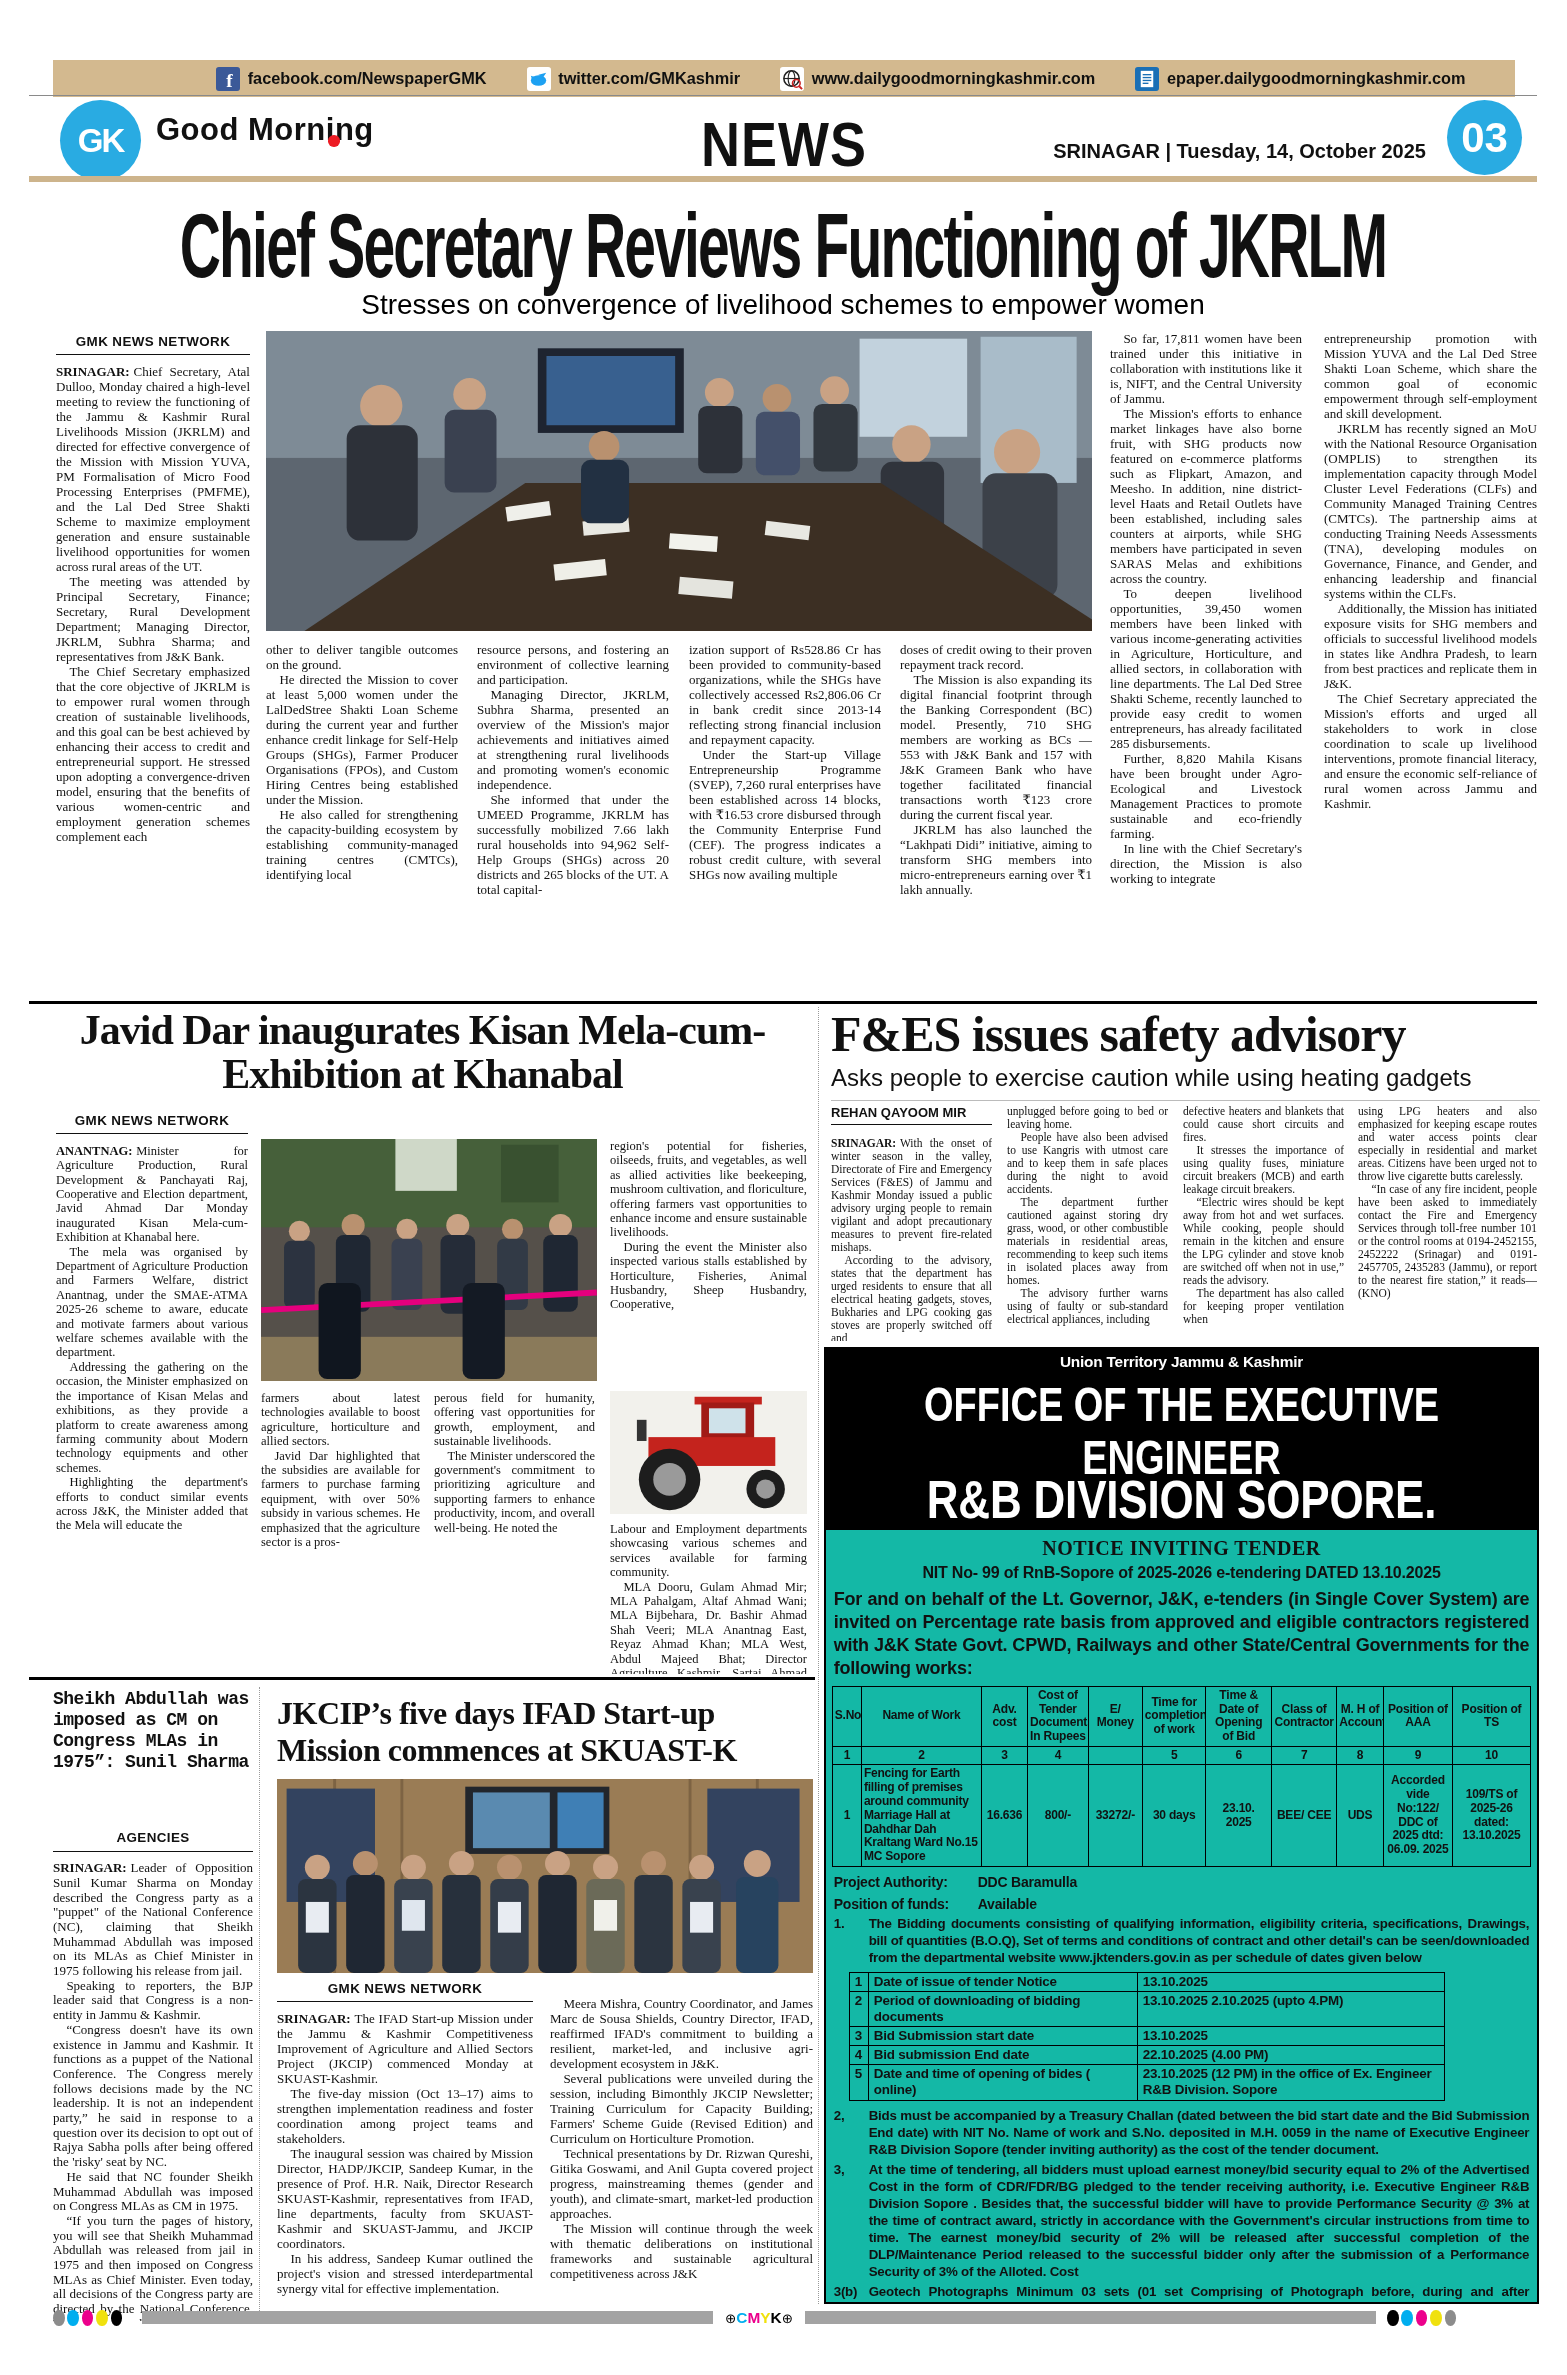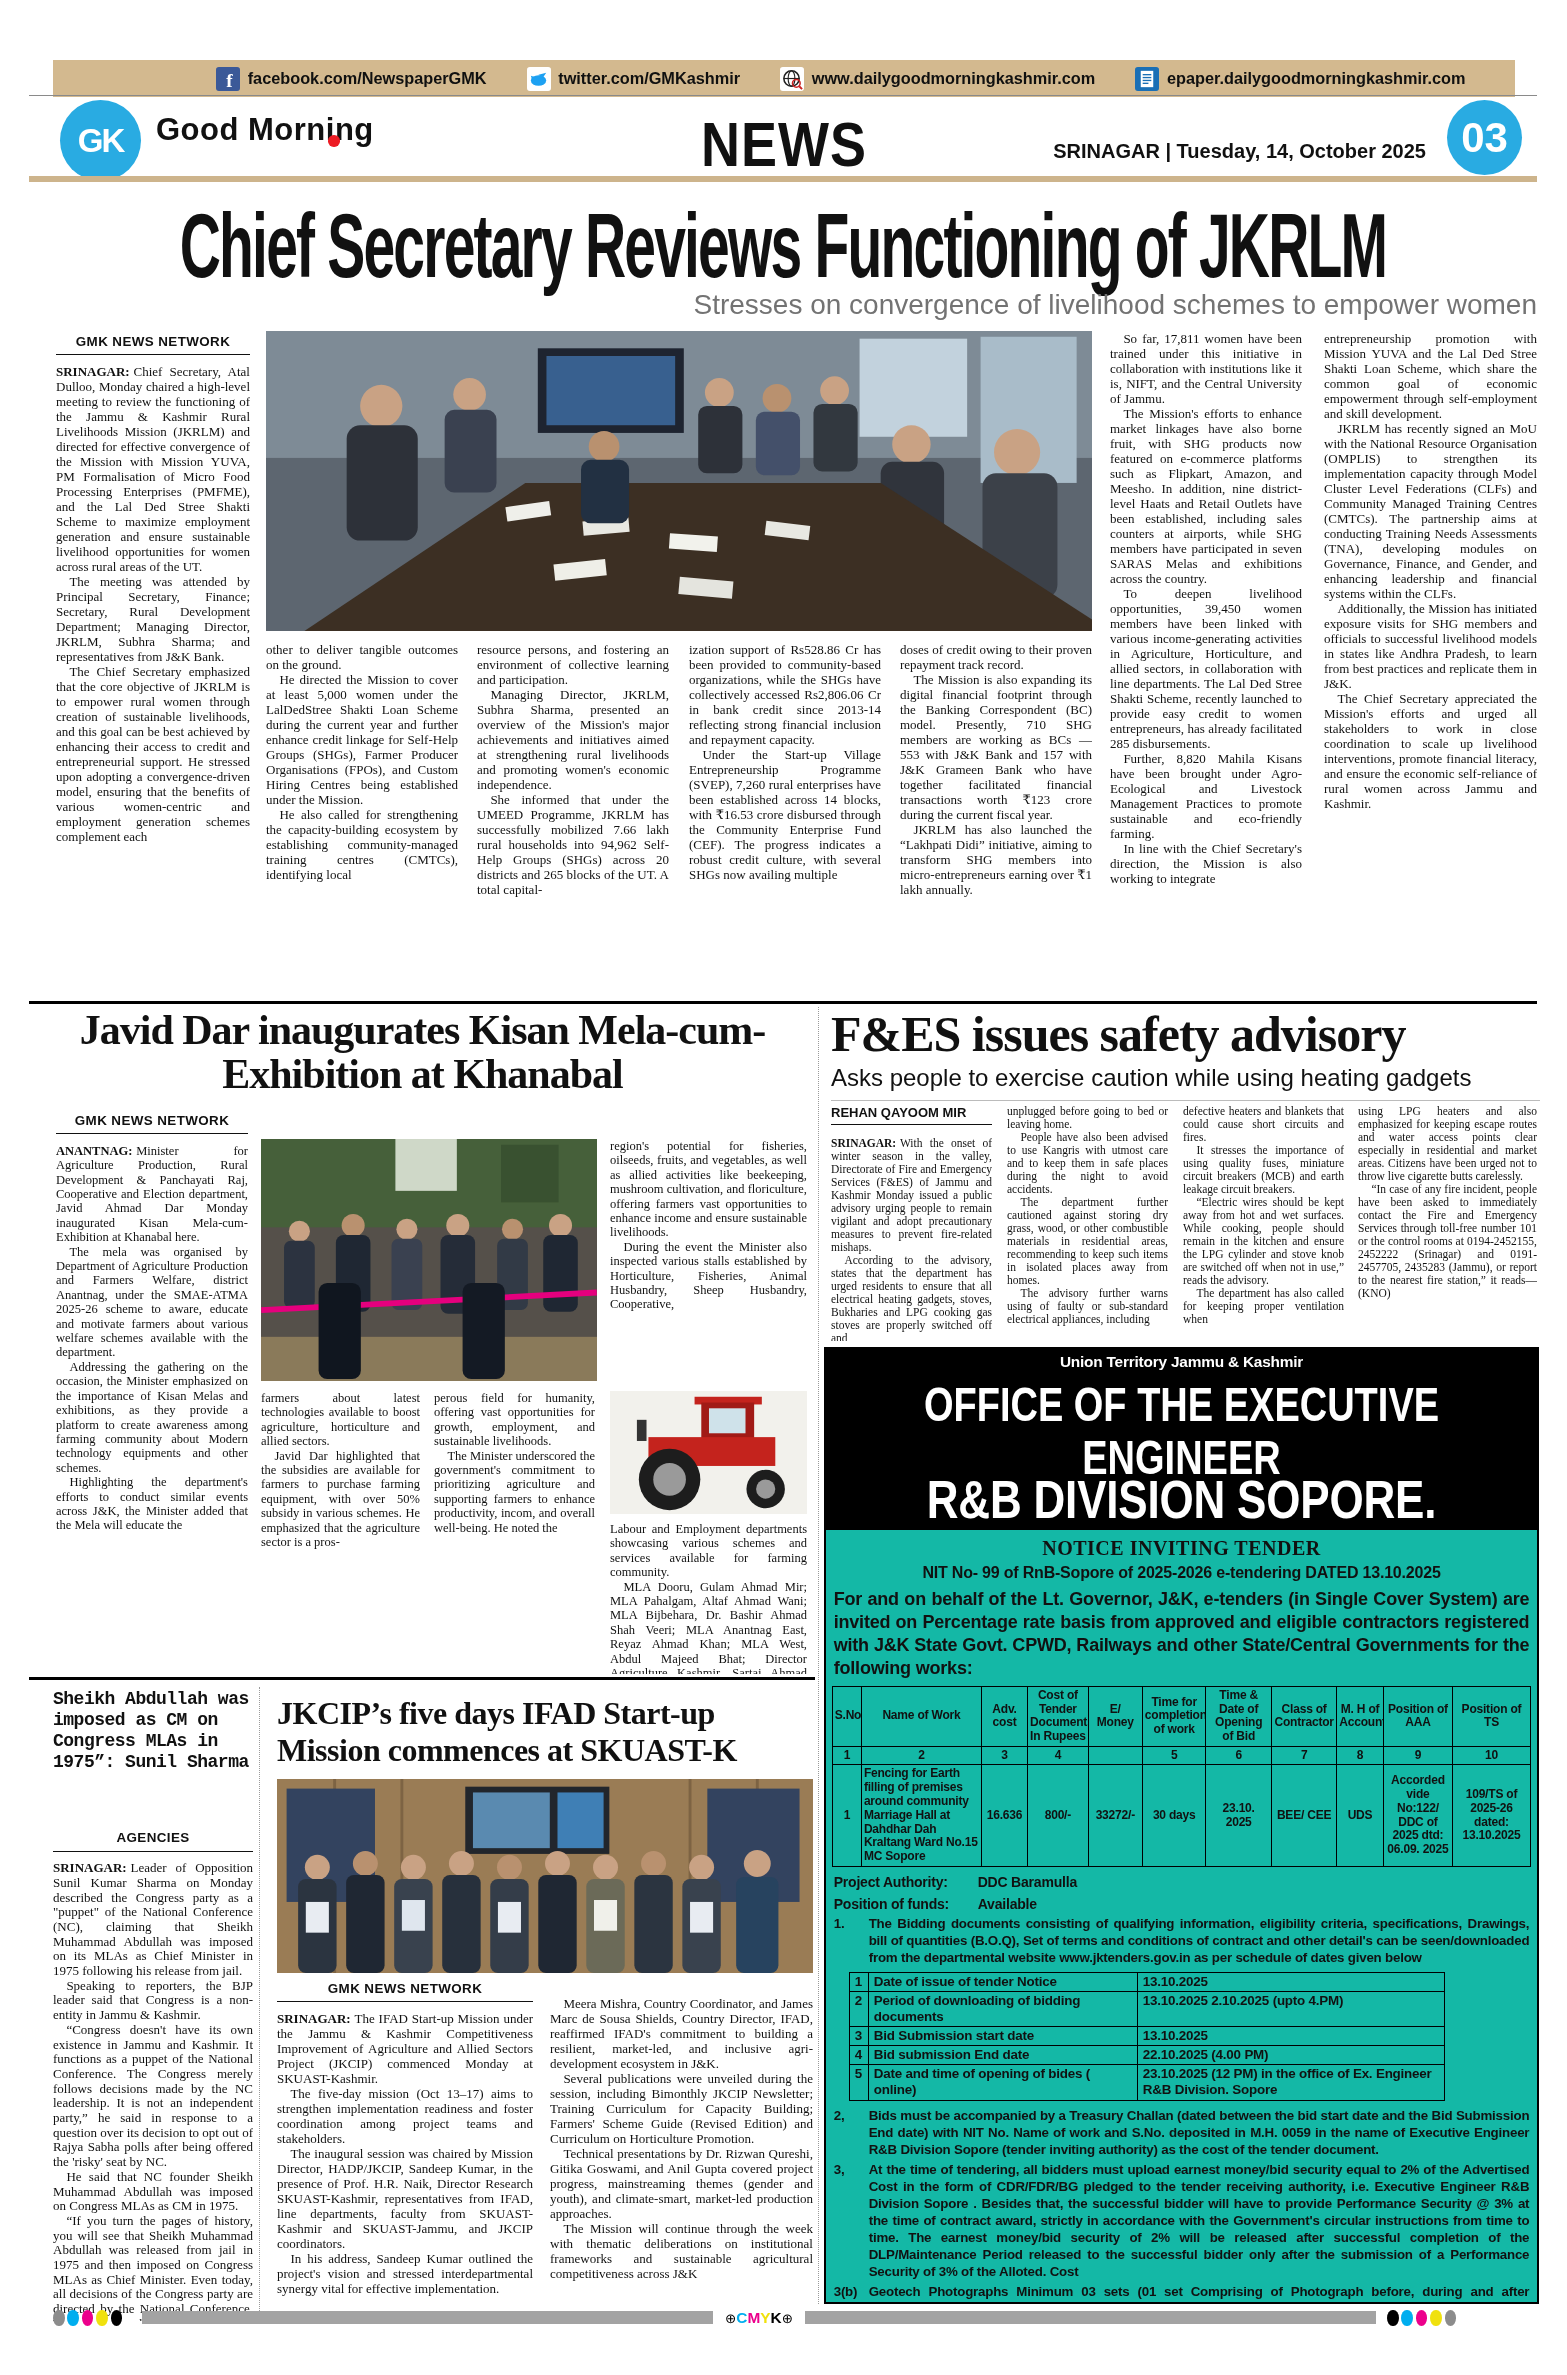--- a/index.html
+++ b/index.html
@@ -18,21 +18,21 @@
   .mast-gm{left:156px;top:112px;font-family:Liberation Sans, sans-serif;font-weight:bold;font-size:31px;letter-spacing:0.5px}
   .mast-kashmir{left:152px;top:125px;font-family:"DejaVu Serif","Liberation Serif",serif;font-weight:bold;font-size:54px;color:#00aeef;letter-spacing:0}
   .red-dot{left:328px;top:135px;width:11.5px;height:11.5px;border-radius:50%;background:#ed1c24}
   .mast-news{left:0;top:108px;width:100%;text-align:center;font-family:"Liberation Sans",sans-serif;font-weight:bold;font-size:54px;letter-spacing:1px;transform:scaleY(1.15);transform-origin:center top}
   .mast-edition{right:142px;top:140px;font-family:"Liberation Sans",sans-serif;font-weight:bold;font-size:20px}
   .page-circle{left:1447px;top:100px;width:75px;height:75px;border-radius:50%;background:#29abe2;color:#fff;display:flex;align-items:center;justify-content:center;font-family:"Liberation Sans",sans-serif;font-weight:bold;font-size:42px}
   .tan-rule{left:29px;top:176px;width:1508px;height:5.8px;background:#cdb48c}
 
   
   .h-lead{left:29px;top:194px;width:1508px;text-align:center;font-family:"Liberation Sans",sans-serif;font-weight:bold;font-size:60px;letter-spacing:-1.9px;white-space:nowrap;transform:scale(.95,1.5);transform-origin:center top}
-  .sub-lead{left:29px;top:289px;width:1508px;text-align:right;font-family:"Liberation Sans",sans-serif;font-size:28px;color:#737373}
+  .sub-lead{left:29px;top:289px;width:1508px;text-align:center;font-family:"Liberation Sans",sans-serif;font-size:28px;color:#000000}
 
   .byline{font-family:"Liberation Sans",sans-serif;font-weight:bold;font-size:13.4px;text-align:center;letter-spacing:0.4px;border-bottom:1.9px solid #111;padding-bottom:4.8px;margin-bottom:9.6px}
 
   .col{position:absolute;overflow:hidden;text-align:justify}
   .a1{font-size:13px;line-height:15px}
   .para{margin:0;text-indent:13.4px}
   .para.nolead{text-indent:0}
   .plist.cont .para:first-child{text-indent:0}
   .dl{font-weight:bold;padding-right:3.8px}
 

